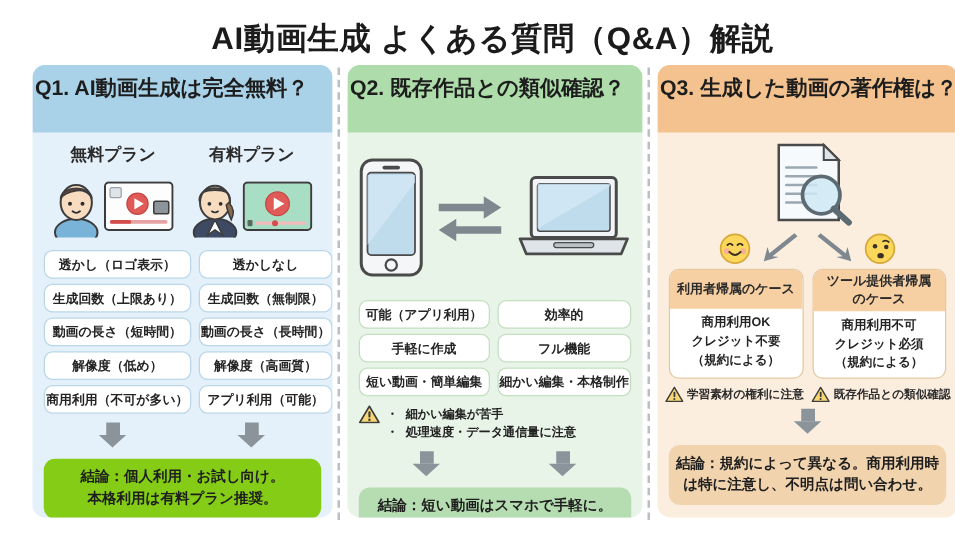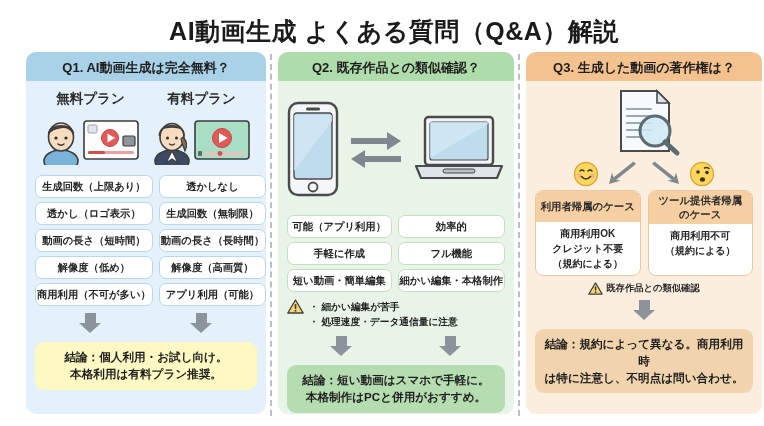--- a/index.html
+++ b/index.html
@@ -43,39 +43,39 @@
   }
 
   .panel {
     border-radius: 10px;
     height: 362px;
     overflow: hidden;
     display: flex;
     flex-direction: column;
   }
   .panel-head {
-    text-align: center;
-    font-size: 13px;
+    text-align: left;
+    font-size: 17px;
     font-weight: bold;
-    padding: 7px 2px 4px;
+    padding: 7px 2px 24px;
     color: #1d1d1d;
     white-space: nowrap;
   }
   .panel-body {
     flex: 1;
     padding: 5px 9px 6px;
     display: flex;
     flex-direction: column;
   }
 
   
   .c1 .panel { background: #e4f1fa; }
   .c1 .panel-head { background: #a9d2e8; }
   .c1 .chip { border-color: #b9d7e8; }
-  .c1 .concl { background: #fef9c3; }
+  .c1 .concl { background: #84cc16; }
 
   
   .c2 .panel { background: #e9f4e8; }
   .c2 .panel-head { background: #aedcaa; }
   .c2 .chip { border-color: #c3dfc0; }
   .c2 .concl { background: #b6dcb1; }
 
   
   .c3 .panel { background: #fbeedf; }
   .c3 .panel-head { background: #f3c28f; }
@@ -124,21 +124,21 @@
     line-height: 1.45;
     padding: 7px 4px;
     color: #1e1e1e;
   }
   .spacer { flex: 1; }
 
   
   .devices { display: flex; align-items: center; justify-content: center; gap: 10px; height: 118px; margin-top: 4px; }
 
   .warn-list { margin-top: 7px; display: flex; gap: 5px; align-items: flex-start; }
-  .warn-items { font-size: 9.7px; font-weight: bold; line-height: 1.55; color: #222; }
+  .warn-items { font-size: 9.7px; font-weight: bold; line-height: 1.55; color: #222; font-family: Liberation Mono, monospace; }
 
   
   .doc-area { display: flex; flex-direction: column; align-items: center; margin-top: 3px; }
   .doc-cap { font-size: 11.5px; font-weight: bold; margin-top: 2px; }
   .face-row { display: flex; align-items: center; justify-content: center; gap: 6px; margin-top: 4px; }
   .case-cols { display: flex; gap: 7px; margin-top: 3px; }
   .case-box { flex: 1; border-radius: 8px; overflow: hidden; border: 1.4px solid #e5c9a4; background: #fff; }
   .case-head {
     background: #f6cfa2; text-align: center; font-size: 10.4px; font-weight: bold;
     padding: 3px 1px; line-height: 1.3; min-height: 31px; display: flex;
@@ -207,22 +207,22 @@
                 <path d="M25 13 L33.5 18 L25 23 Z" fill="#ffffff"></path>
                 <rect x="4" y="31" width="4" height="5" rx="1" fill="#5b6b62"></rect>
                 <rect x="10" y="32.2" width="41" height="2.6" rx="1.3" fill="#f2bcbc"></rect>
                 <circle cx="26" cy="33.5" r="2.4" fill="#d34d4d"></circle>
               </svg>
             </div>
           </div>
 
           <div class="chip-cols">
             <div class="chip-col">
+              <div class="chip">透かし（ロゴ表示）</div>
               <div class="chip">生成回数（上限あり）</div>
-              <div class="chip">透かし（ロゴ表示）</div>
               <div class="chip">動画の長さ（短時間）</div>
               <div class="chip">解像度（低め）</div>
               <div class="chip">商用利用（不可が多い）</div>
             </div>
             <div class="chip-col">
               <div class="chip">透かしなし</div>
               <div class="chip">生成回数（無制限）</div>
               <div class="chip">動画の長さ（長時間）</div>
               <div class="chip">解像度（高画質）</div>
               <div class="chip">アプリ利用（可能）</div>
@@ -374,32 +374,41 @@
             </div>
             <div class="case-box">
               <div class="case-head">
                 <div>
                   <div>ツール提供者帰属</div>
                   <div>のケース</div>
                 </div>
               </div>
               <div class="case-body">
                 <div>商用利用不可</div>
+                <div>クレジット必須</div>
                 <div>（規約による）</div>
               </div>
             </div>
           </div>
 
           <div class="warn-row3">
             <div class="warn-pill">
               <svg width="15" height="13" viewBox="0 0 17 15">
                 <path d="M8.5 1 L16.2 14 L0.8 14 Z" fill="#f7d774" stroke="#3c3c3c" stroke-width="1.3" stroke-linejoin="round"></path>
                 <rect x="7.7" y="5" width="1.7" height="5" rx="0.8" fill="#3c3c3c"></rect>
                 <circle cx="8.5" cy="11.8" r="1" fill="#3c3c3c"></circle>
               </svg>
+              <span>学習素材の権利に注意</span>
+            </div>
+            <div class="warn-pill">
+              <svg width="15" height="13" viewBox="0 0 17 15">
+                <path d="M8.5 1 L16.2 14 L0.8 14 Z" fill="#f7d774" stroke="#3c3c3c" stroke-width="1.3" stroke-linejoin="round"></path>
+                <rect x="7.7" y="5" width="1.7" height="5" rx="0.8" fill="#3c3c3c"></rect>
+                <circle cx="8.5" cy="11.8" r="1" fill="#3c3c3c"></circle>
+              </svg>
               <span>既存作品との類似確認</span>
             </div>
           </div>
 
           <div class="one-arrow">
             <div class="arw-wrap">
                 <div class="arw"></div>
               </div>
           </div>
 

